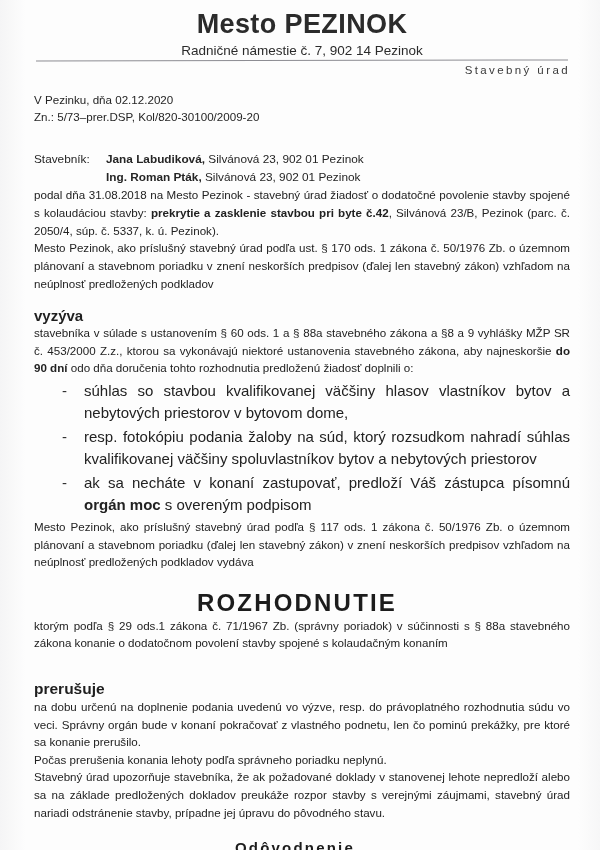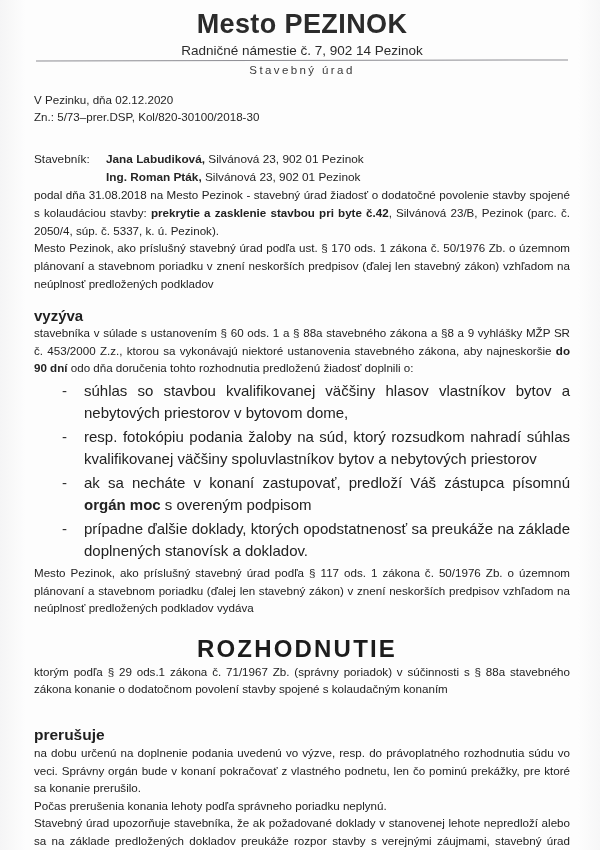--- a/index.html
+++ b/index.html
@@ -55,20 +55,21 @@
     height: 0;
     border-top: 1.1px solid #8d8d93;
     margin: 2px 2px 0 2px;
     transform: rotate(-0.12deg);
   }
   .org-dept {
     font-size: 11.5px;
     color: #3a3a3a;
     letter-spacing: 2.4px;
     margin-top: 3px;
+    text-align: right;
   }
 
   
   .meta {
     margin-top: 16px;
     font-size: 11.6px;
     line-height: 1.42;
     color: #252525;
   }
 
@@ -170,21 +171,21 @@
 
     <div class="letterhead">
       <div class="org-title">Mesto PEZINOK</div>
       <div class="org-address">Radničné námestie č. 7, 902 14 Pezinok</div>
       <div class="rule"></div>
       <div class="org-dept">Stavebný úrad</div>
     </div>
 
     <div class="meta">
       <div>V Pezinku, dňa 02.12.2020</div>
-      <div>Zn.: 5/73–prer.DSP, Kol/820-30100/2018-30</div>
+      <div>Zn.: 5/73–prer.DSP, Kol/820-30100/2009-20</div>
     </div>
 
     <div class="applicant">
       <div class="applicant-label">Stavebník:</div>
       <div class="applicant-names">
         <div>
           <span class="nm">Jana Labudiková,</span><span> Silvánová 23, 902 01  Pezinok</span>
         </div>
         <div>
           <span class="nm">Ing. Roman Pták,</span><span> Silvánová 23, 902 01  Pezinok</span>
@@ -197,21 +198,20 @@
     <p class="body sp-lg">Mesto Pezinok, ako príslušný stavebný úrad podľa ust. § 170 ods. 1 zákona č. 50/1976 Zb. o územnom plánovaní a stavebnom poriadku v znení neskorších predpisov (ďalej len stavebný zákon) vzhľadom na neúplnosť predložených podkladov</p>
 
     <div class="h-vyzyva">vyzýva</div>
 
     <p class="body sp-sm"><span>stavebníka v súlade s ustanovením § 60 ods. 1 a § 88a stavebného zákona a §8 a 9 vyhlášky MŽP SR č. 453/2000 Z.z., ktorou sa vykonávajú niektoré ustanovenia stavebného zákona, aby najneskoršie </span><b>do 90 dní</b><span> odo dňa doručenia tohto rozhodnutia predloženú žiadosť doplnili o:</span></p>
 
     <ul class="dash-list">
       <li><span>súhlas so stavbou kvalifikovanej väčšiny hlasov vlastníkov bytov a nebytových priestorov v bytovom dome,</span></li>
       <li><span>resp. fotokópiu podania žaloby na súd, ktorý rozsudkom nahradí súhlas kvalifikovanej väčšiny spoluvlastníkov bytov a nebytových priestorov</span></li>
       <li><span>ak sa necháte v konaní zastupovať,  predloží Váš zástupca písomnú </span><b>orgán moc</b><span> s overeným podpisom</span></li>
-      <li><span>prípadne ďalšie doklady, ktorých opodstatnenosť sa preukáže na základe doplnených stanovísk a dokladov.</span></li>
     </ul>
 
     <p class="body sp-md">Mesto Pezinok, ako príslušný stavebný úrad podľa § 117 ods. 1 zákona č. 50/1976 Zb. o územnom plánovaní a stavebnom poriadku (ďalej len stavebný zákon) v znení neskorších predpisov vzhľadom na neúplnosť predložených podkladov vydáva</p>
 
     <div class="h-rozhodnutie">ROZHODNUTIE</div>
 
     <p class="body sp-sm nojust">ktorým podľa § 29 ods.1 zákona č. 71/1967 Zb. (správny poriadok) v súčinnosti s § 88a stavebného zákona konanie o dodatočnom povolení stavby spojené s kolaudačným konaním</p>
 
     <div class="h-prerusuje">prerušuje</div>
 

